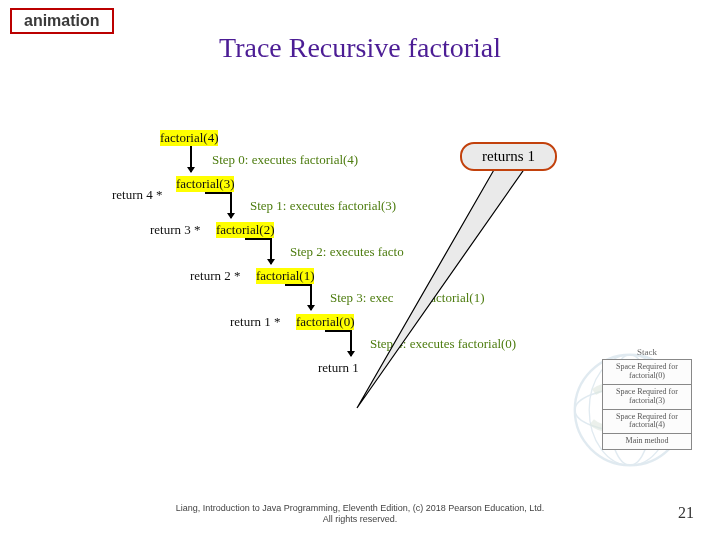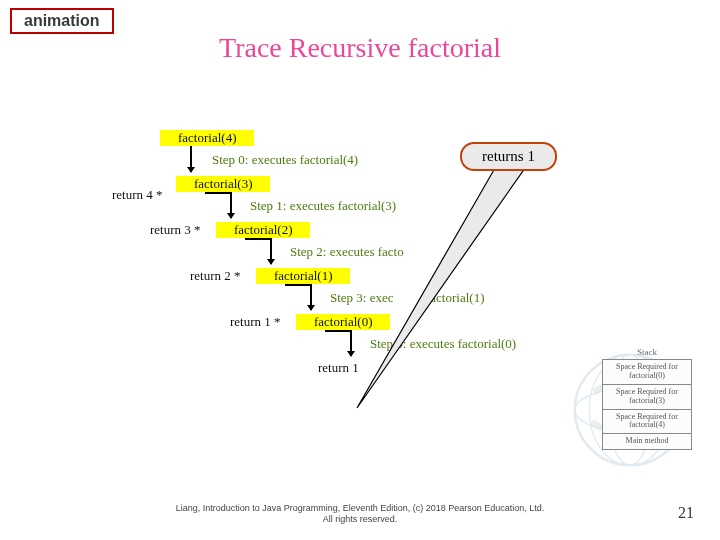--- a/index.html
+++ b/index.html
@@ -1,21 +1,21 @@
 <!DOCTYPE html>
 <html><head>
 <meta charset="utf-8">
 <style>
 * { margin: 0; padding: 0; box-sizing: border-box; }
 body { width: 720px; height: 540px; background: #fff; font-family: "Times New Roman", serif; position: relative; overflow: hidden; }
 .animation-badge { position: absolute; top: 8px; left: 10px; border: 2px solid #b00; padding: 2px 12px; font-family: Arial, sans-serif; font-size: 16px; font-weight: bold; color: #3a3a3a; }
-.title { position: absolute; top: 32px; left: 0; right: 0; text-align: center; font-size: 28px; font-weight: normal; color: #ec4899; }
+.title { position: absolute; top: 32px; left: 0; right: 0; text-align: center; font-size: 28px; font-weight: normal; color: #4c1d95; }
 .diagram { position: absolute; top: 130px; left: 120px; width: 560px; height: 320px; }
 .node { position: absolute; font-family: "Times New Roman", serif; font-size: 13px; color: #111; white-space: nowrap; }
-.hl { background: #ffff00; padding: 0 18px; }
+.hl { background: #ffff00; padding: 0 0; }
 .step { color: #4d7c0f; }
 .arrow-down { position: absolute; width: 2px; background: #000; }
 .arrow-down::after { content: ""; position: absolute; bottom: -1px; left: -3px; border-left: 4px solid transparent; border-right: 4px solid transparent; border-top: 6px solid #000; }
 .hbar { position: absolute; height: 2px; background: #000; }
 .callout-box { position: absolute; border: 2px solid #c2410c; border-radius: 14px; background: #eaeaea; padding: 4px 20px; font-family: "Times New Roman", serif; font-size: 15px; z-index: 3; }
 .stack { position: absolute; right: 28px; bottom: 90px; width: 90px; font-family: "Times New Roman", serif; font-size: 8px; color: #555; text-align: center; }
 .stack-label { font-size: 9px; margin-bottom: 2px; color: #666; }
 .stack-cell { border: 1px solid #888; padding: 3px 1px; background: #fcfcfc; line-height: 1.1; }
 .stack-cell + .stack-cell { border-top: none; }
 .globe { position: absolute; right: 20px; bottom: 70px; width: 140px; height: 120px; opacity: 0.18; z-index: 0; }

